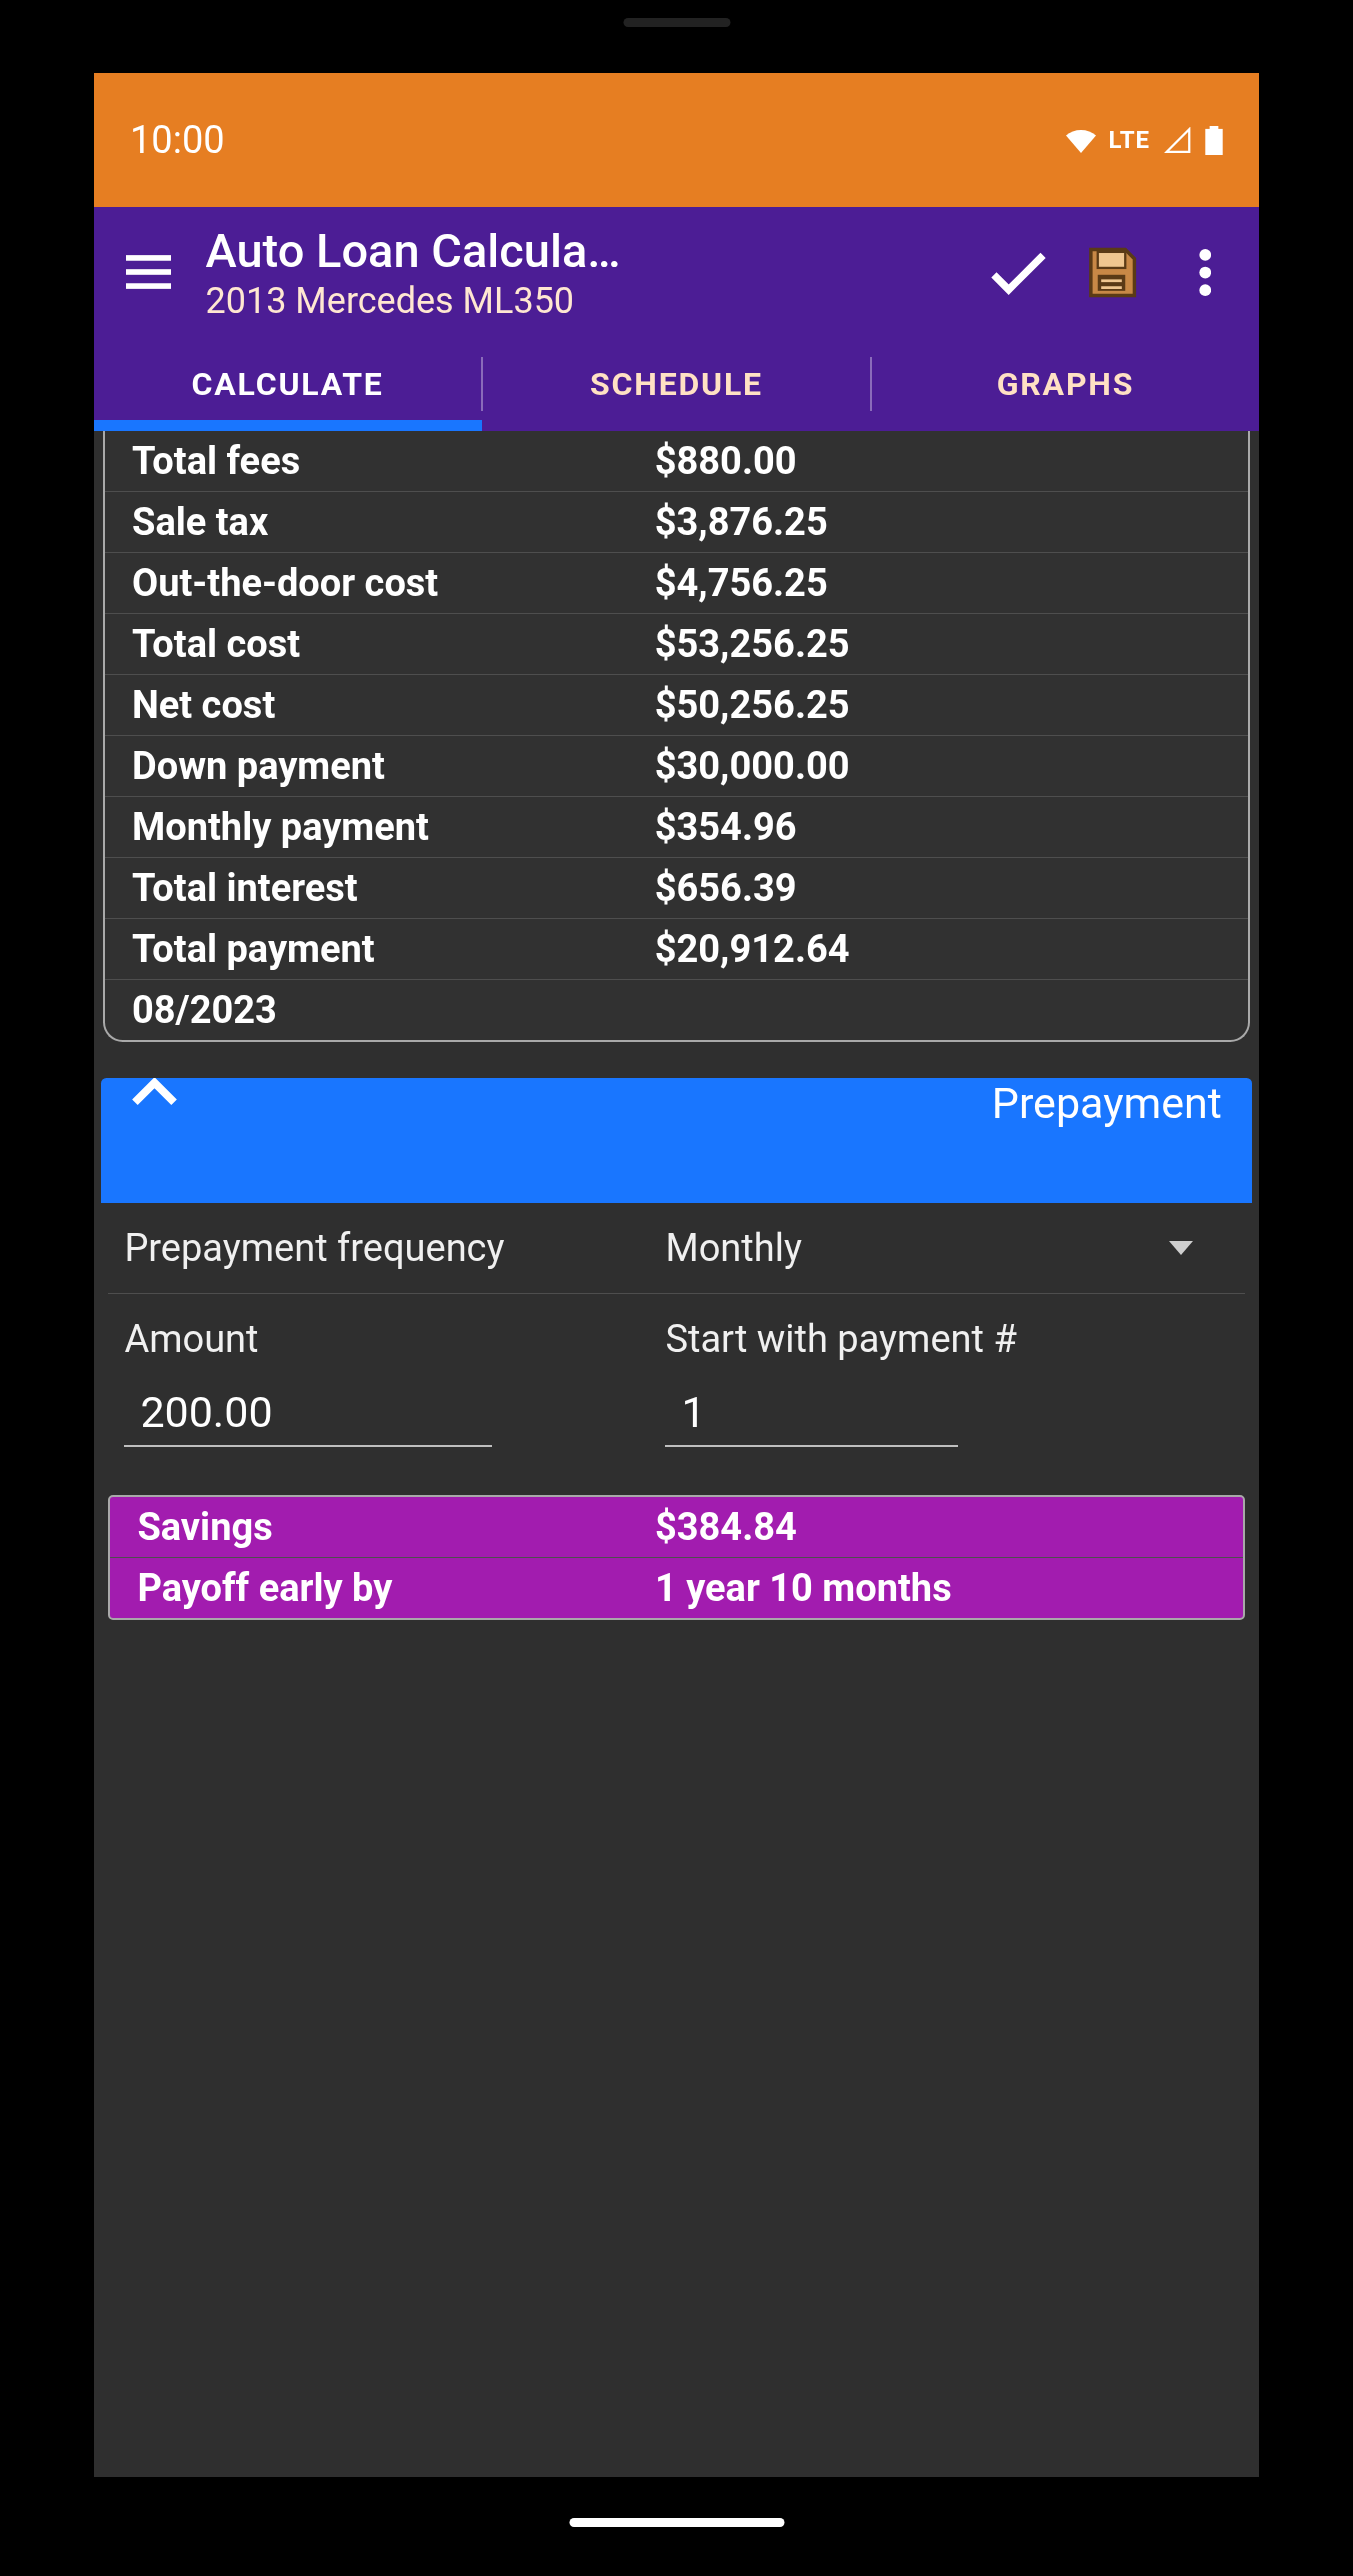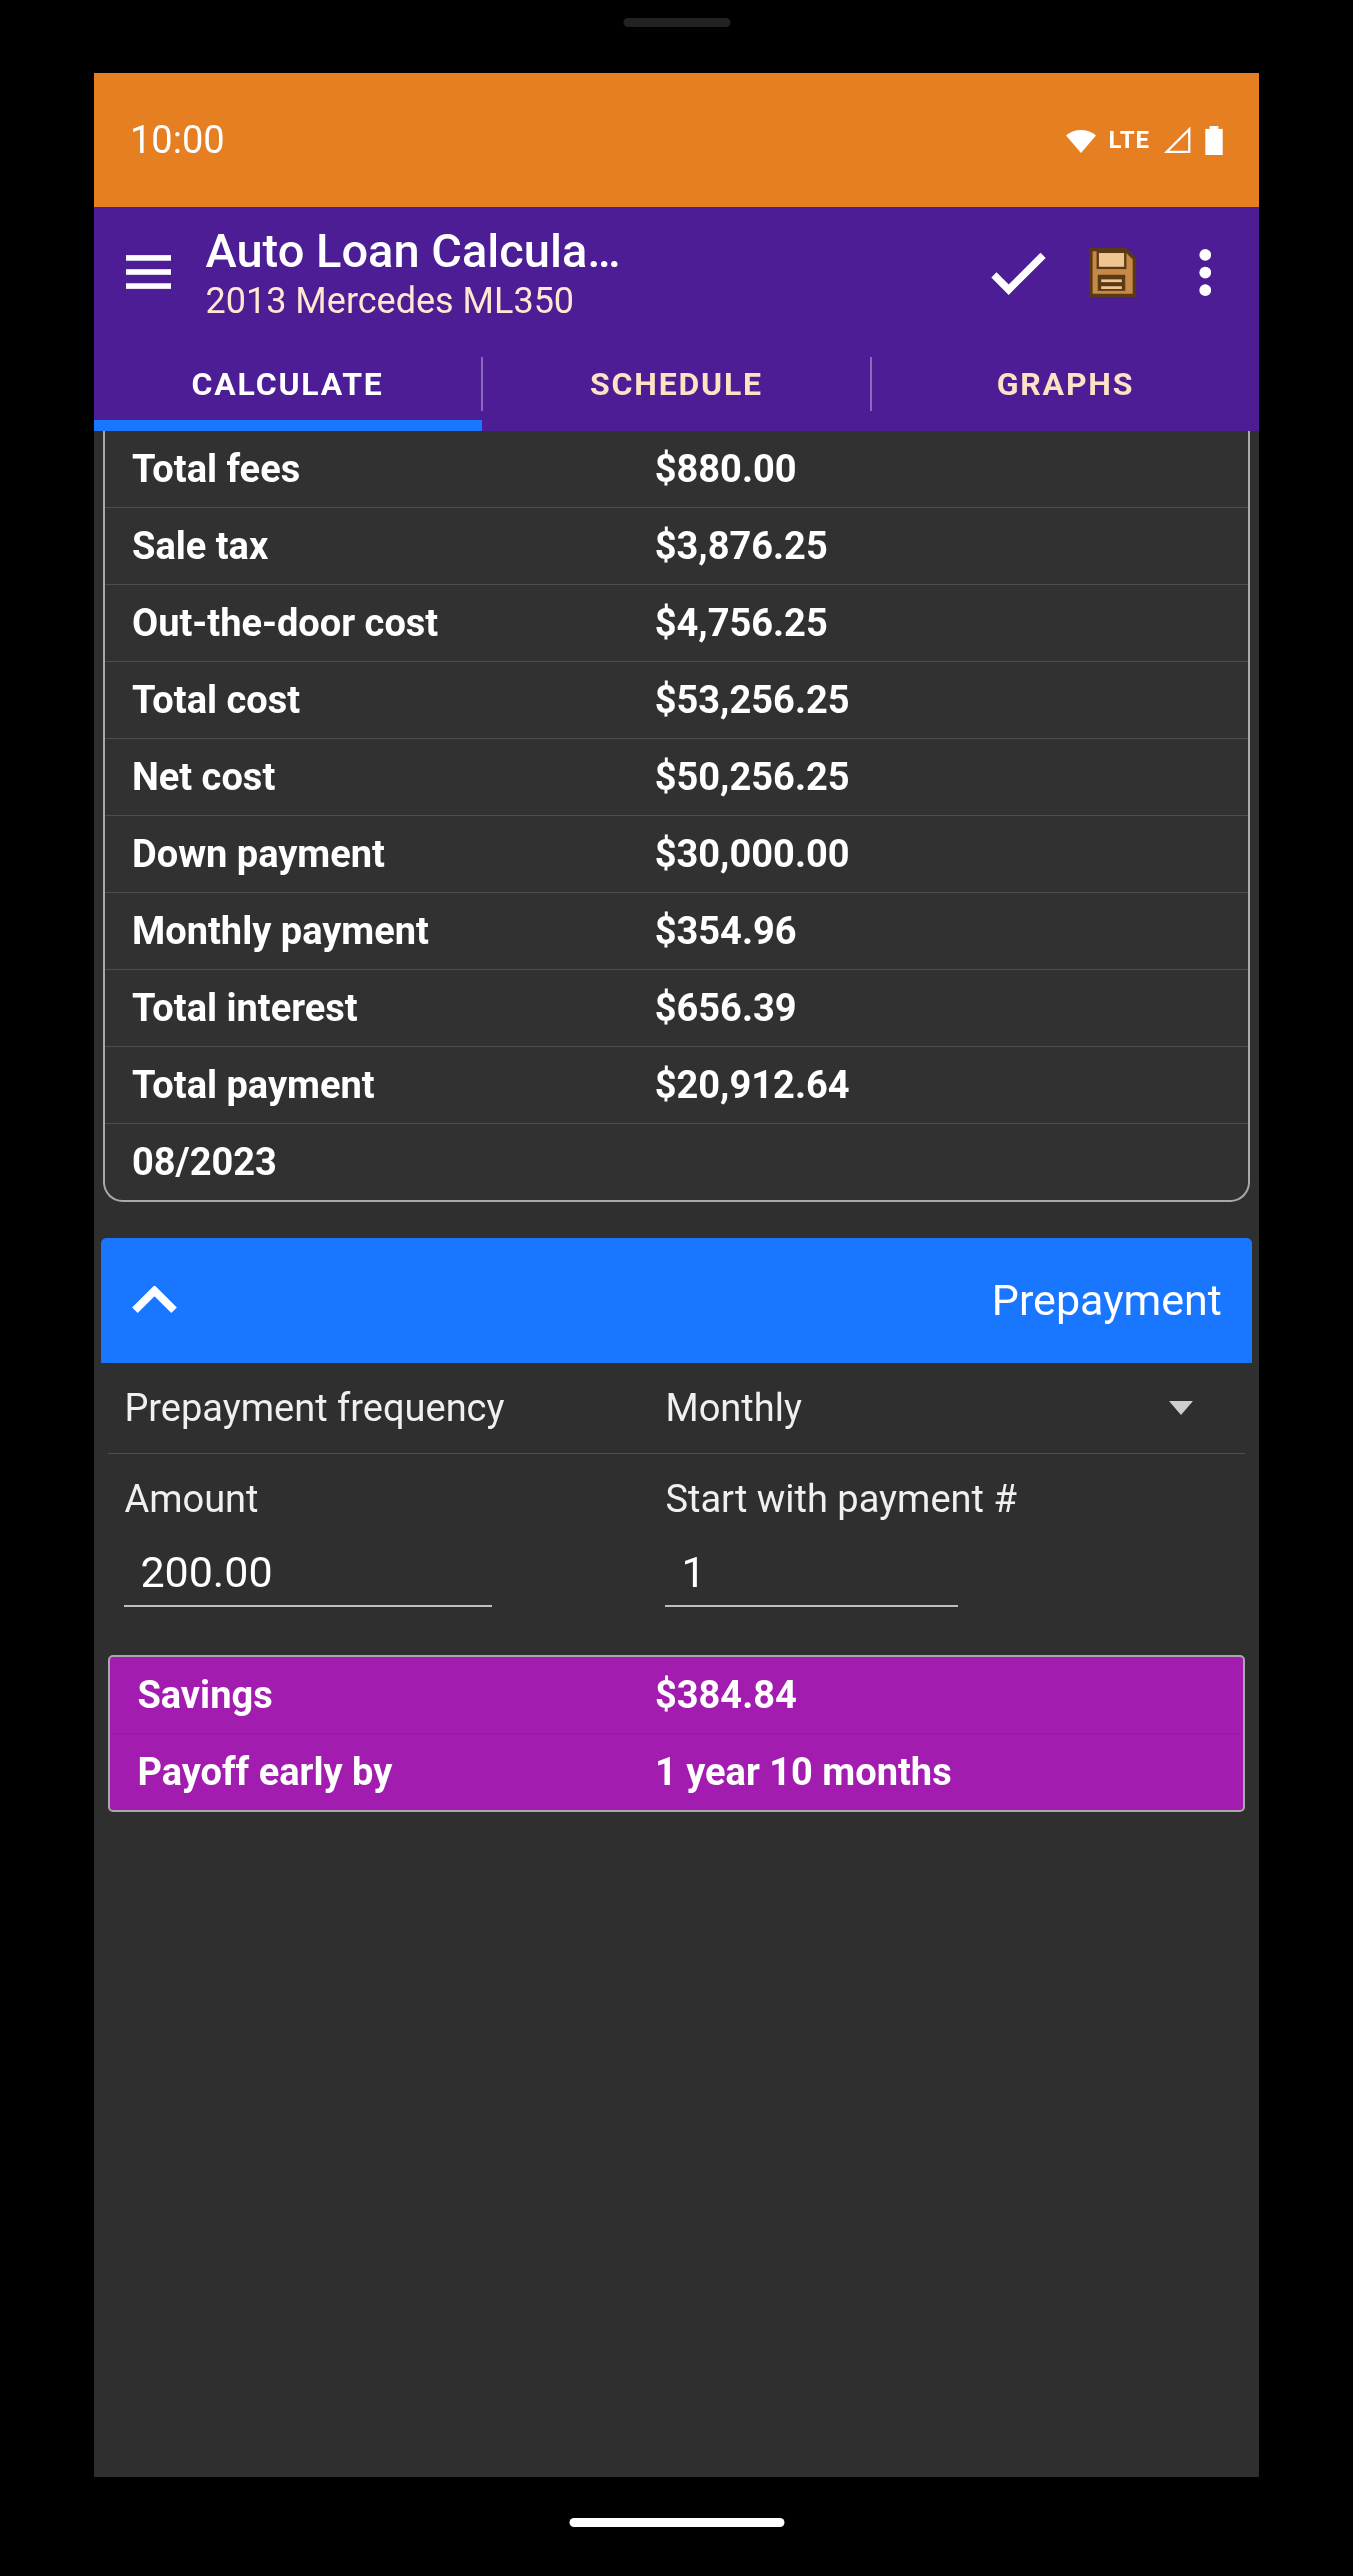--- a/index.html
+++ b/index.html
@@ -127,35 +127,35 @@
 
   .results-box {
     border: 2.7px solid #a9a9a9;
     border-top: none;
     border-radius: 0 0 19.7px 19.7px;
     margin: 0 1.8px;
     background: #313131;
   }
   .kv-row {
     display: flex;
-    padding: 16px 27px;
+    padding: 8px 27px;
     border-bottom: 0.9px solid #4e4e4e;
   }
   .kv-row:last-child { border-bottom: none; }
   .kv-label { flex: 0 0 48%; color: #fff; font-size: 38px; font-weight: 700; }
   .kv-value { flex: 1; color: #fff; font-size: 38px; font-weight: 700; }
 
   .section-header {
     margin-top: 36px;
     background: #1976ff;
     color: #fff;
     height: 125px;
     border-radius: 5.4px 5.4px 0 0;
     display: flex;
-    align-items: center;
+    align-items: flex-start;
     padding: 0 30px;
     cursor: pointer;
   }
   .section-header .chev { }
   .section-header .sh-title {
     flex: 1; text-align: right;
     font-size: 43px; font-weight: 400;
   }
 
   .prepay-body {

